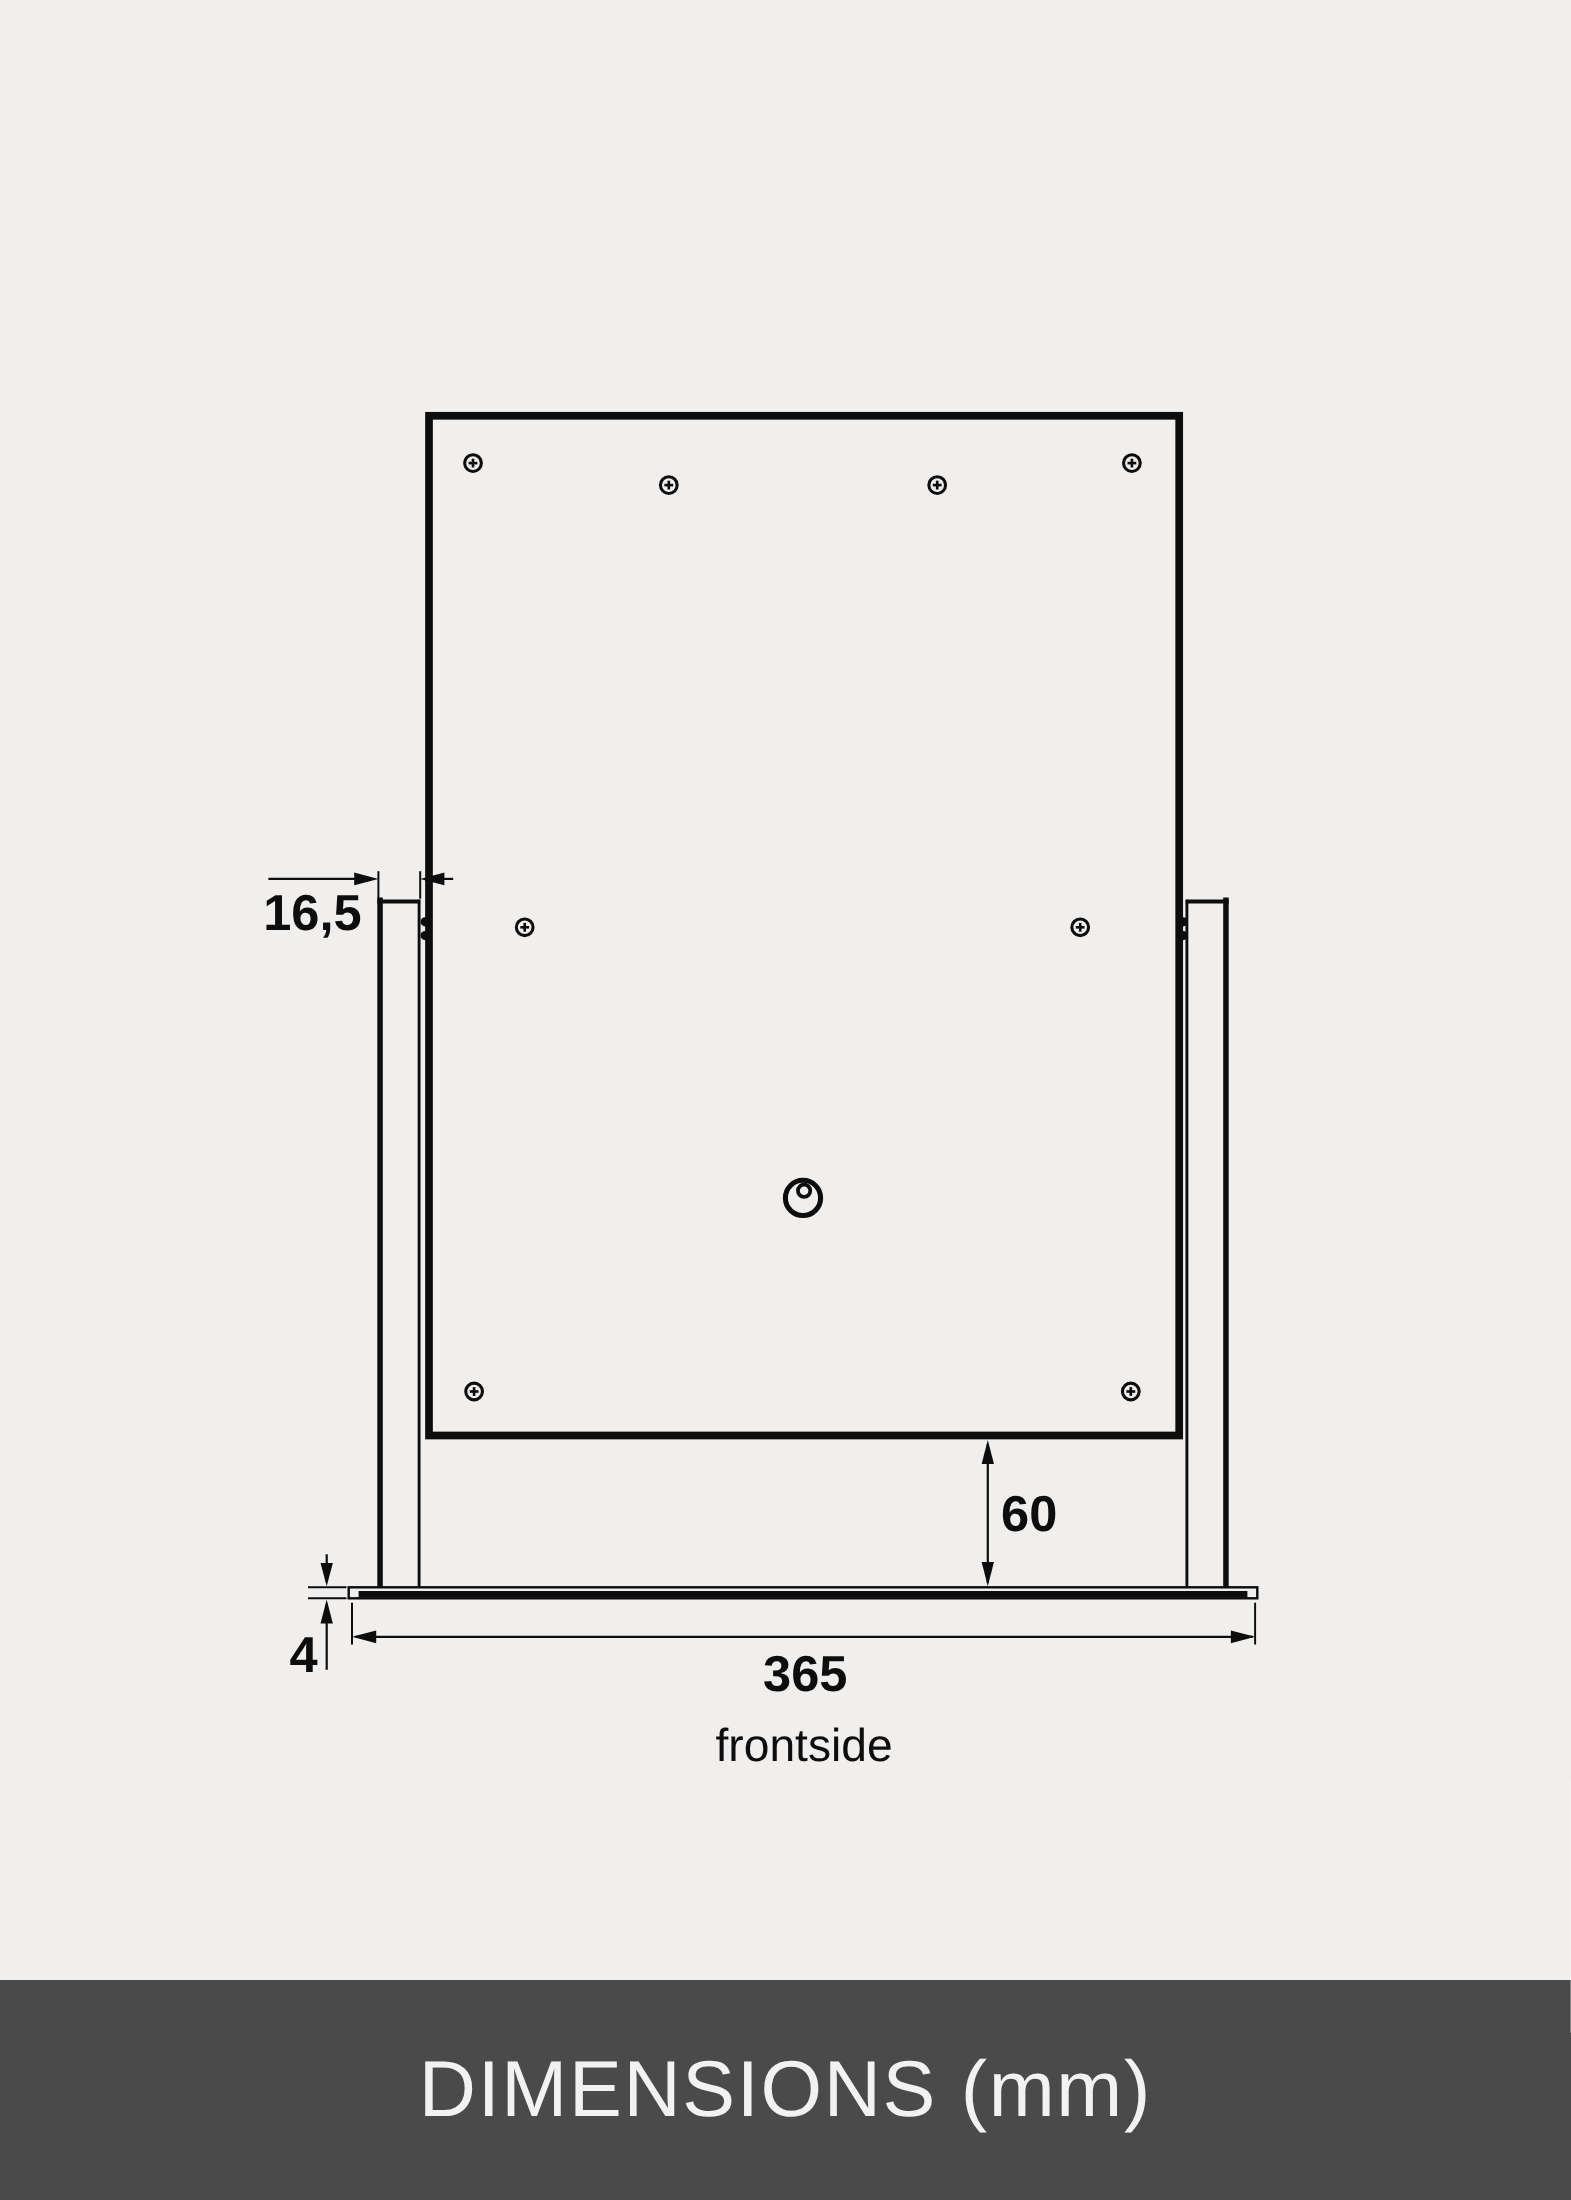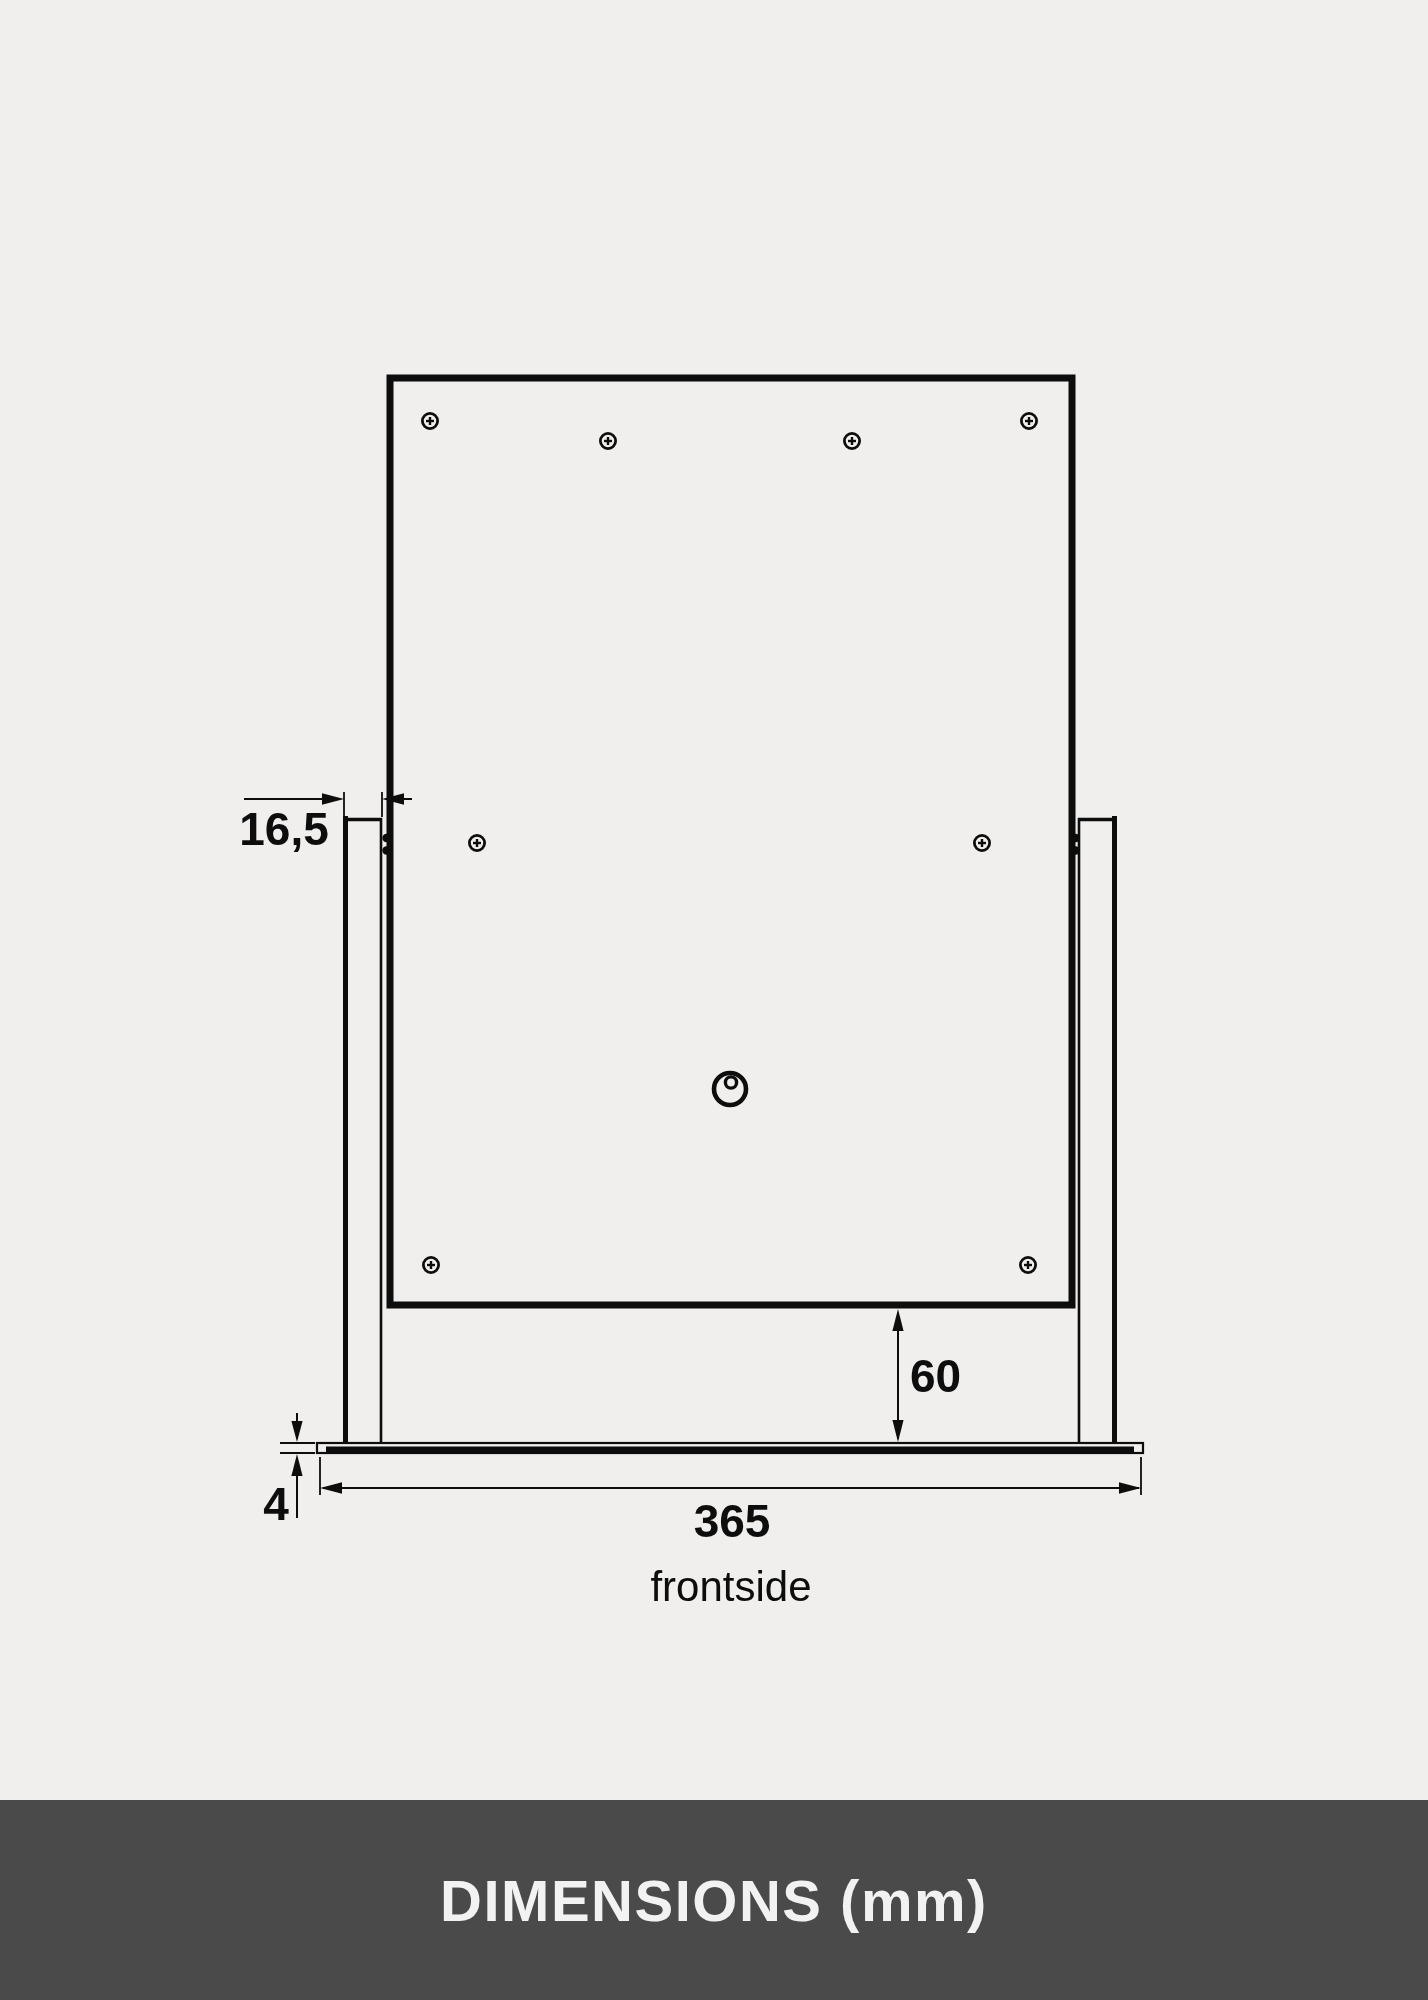--- a/index.html
+++ b/index.html
@@ -16,22 +16,22 @@
   svg text{fill:#0d0d0d;}
   .dim-num{font-size:46px;font-weight:700;letter-spacing:0px;}
   .view-label{font-size:42px;font-weight:400;}
   .footer{
     position:absolute;left:0;top:1800px;width:1428px;height:200px;
     background:#4a4a4a;
     display:flex;align-items:center;justify-content:center;
   }
   .footer-title{
     color:#f2f2f2;
-    font-size:58px;
-    font-weight:700;
+    font-size:72px;
+    font-weight:400;
     letter-spacing:1.5px;
   }
 </style>
 </head>
 <body>
 
 <div class="page">
 
   <div class="drawing-area">
     <svg width="1428" height="1800" viewBox="0 0 1428 1800" xmlns="http://www.w3.org/2000/svg">

